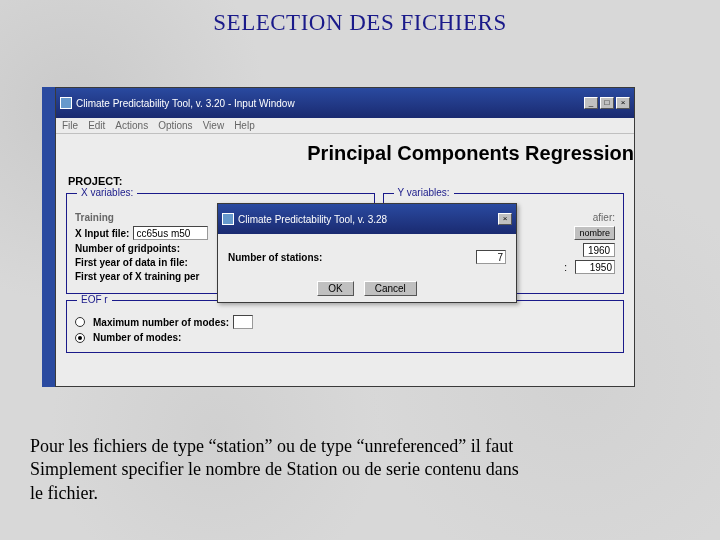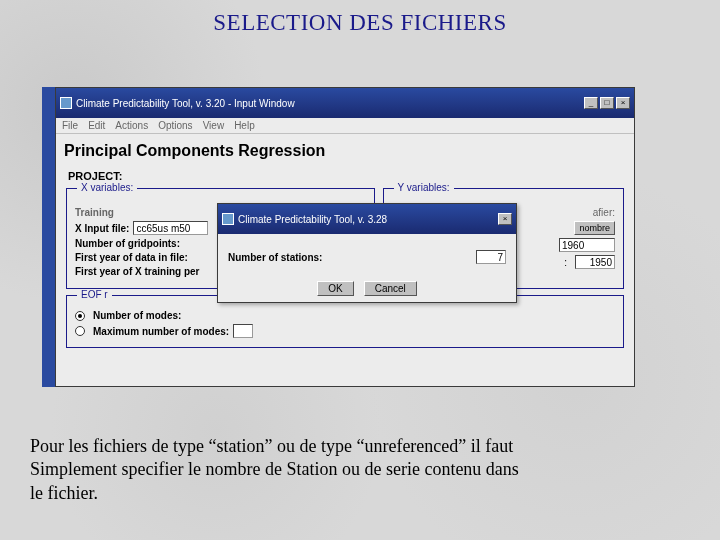--- a/index.html
+++ b/index.html
@@ -80,26 +80,26 @@
     background: #ececec;
     display: flex;
     align-items: center;
     gap: 10px;
     padding: 0 6px;
     color: #666;
     font-size: 10px;
     border-bottom: 1px solid #c0c0c0;
   }
   .big-heading {
-    text-align: left;
+    text-align: right;
     font-family: Arial, sans-serif;
-    font-size: 16px;
+    font-size: 20px;
     font-weight: bold;
     color: #000;
-    padding: 8px 8px 10px;
+    padding: 8px 0 10px;
   }
   .proj-row {
     padding: 0 12px 6px;
     font-weight: bold;
     color: #000;
     font-size: 11px;
   }
   .panels {
     display: flex;
     gap: 8px;
@@ -233,40 +233,40 @@
     </div>
     <div class="fieldset" style="flex:1">
       <div class="legend">Y variables:</div>
       <div class="row" style="justify-content:flex-end;color:#666">
           <span>afier:</span>
         </div>
       <div class="row" style="justify-content:flex-end">
         <span class="btn-sm">nombre</span>
       </div>
       <div class="row" style="justify-content:flex-end">
-        <input class="txt-in" style="width: 56px; text-align: left;" value="1960">
+        <input class="txt-in" style="width: 32px; text-align: center;" value="1960">
       </div>
       <div class="row" style="justify-content:flex-end">
         <span style="margin-right:4px">:</span>
         <input class="txt-in" style="width: 40px; text-align: right;" value="1950">
       </div>
     </div>
   </div>
 
   <div style="display:flex;gap:8px;padding:0 10px">
     <div class="fieldset2" style="flex:1;margin-left:0;margin-right:0">
       <div class="legend" style="top:-7px;left:10px;position:absolute;background:#ececec;padding:0 4px;color:#1a1a8a">EOF r</div>
       <div class="row">
-        <span class="radio checked"></span>
-        <span class="lbl">Number of modes:</span>
-      </div>
-      <div class="row">
         <span class="radio"></span>
         <span class="lbl">Maximum number of modes:</span>
         <input class="txt-in" style="width: 20px;">
+      </div>
+      <div class="row">
+        <span class="radio checked"></span>
+        <span class="lbl">Number of modes:</span>
       </div>
     </div>
   </div>
 </div>
 
 <div class="dlg">
   <div class="titlebar">
     <span class="icon"></span>
     <span>Climate Predictability Tool, v. 3.28</span>
     <span class="spacer"></span>

